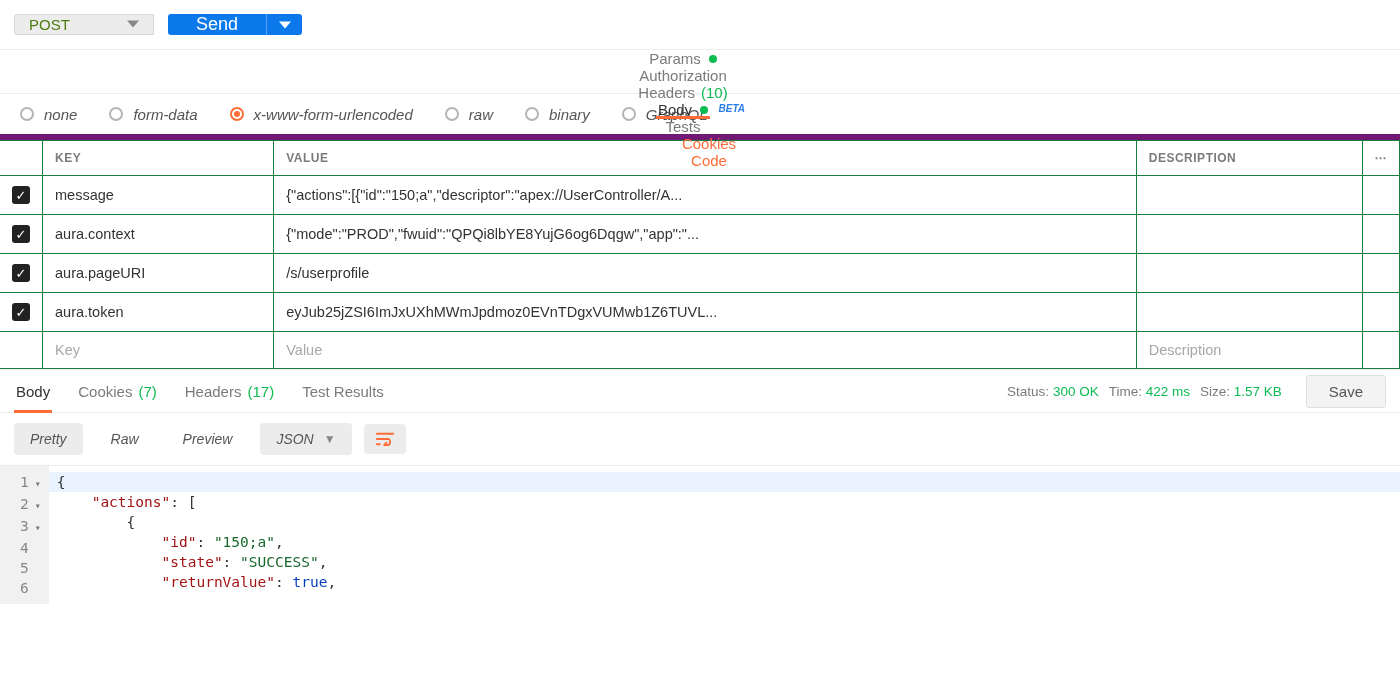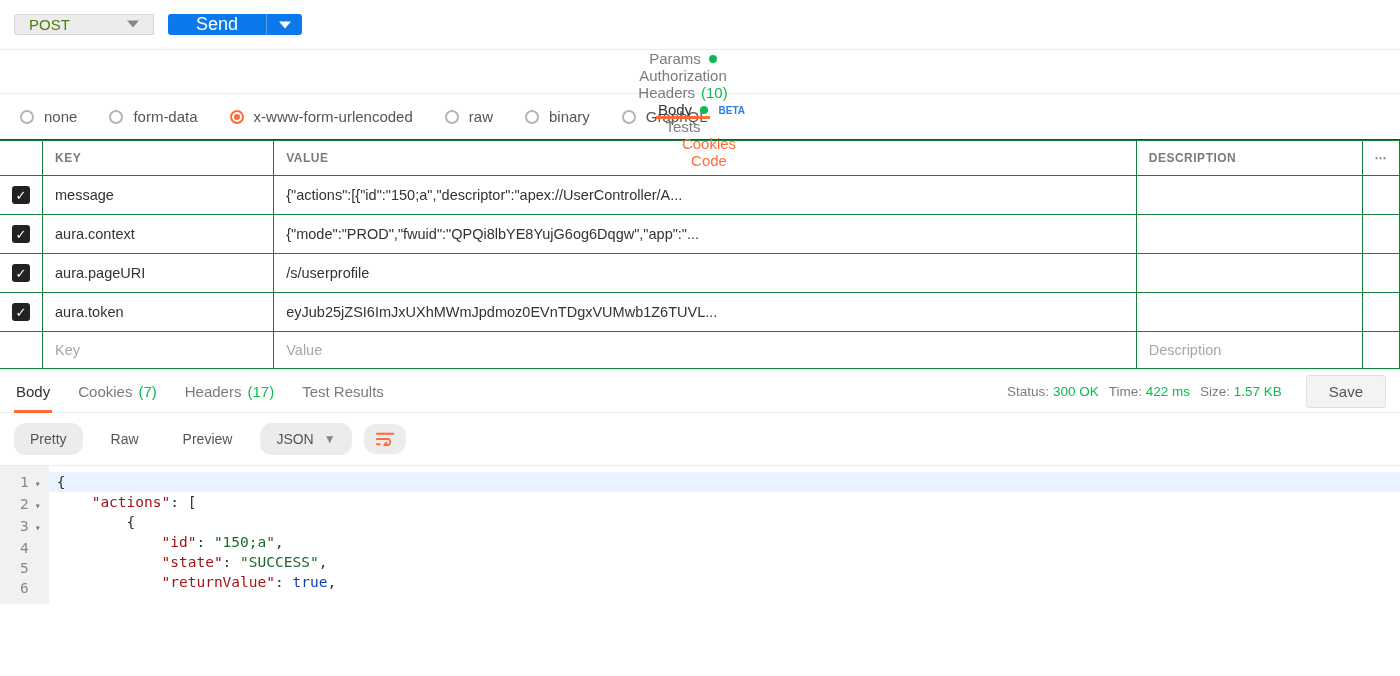--- a/index.html
+++ b/index.html
@@ -101,23 +101,24 @@
   .count-green { color: #0cbb52; margin-left: 6px; }
   .spacer { flex: 1; }
   .link-orange { color: #ff6c37; margin-left: 18px; cursor: pointer; }
 
   
   .body-types {
     display: flex;
     align-items: center;
     padding: 0 20px;
     height: 46px;
-    border-bottom: 1px solid #701a75;
+    border-bottom: 6px solid #701a75;
     font-size: 15px;
     color: #555;
+    font-style: italic;
   }
   .body-types label { display: flex; align-items: center; margin-right: 32px; cursor: pointer; }
   .radio {
     width: 14px; height: 14px; border: 2px solid #b5b5b5; border-radius: 50%;
     margin-right: 10px; display: inline-flex; align-items: center; justify-content: center;
   }
   .radio.sel { border-color: #ff6c37; }
   .radio.sel::after { content:""; width:6px; height:6px; background:#ff6c37; border-radius:50%; }
   sup.beta { color: #2b7de9; font-size: 10px; font-weight: 700; margin-left: 11px; top: -6px; position: relative; }
 
@@ -170,22 +171,22 @@
     background:#f3f3f3; border:1px solid #e0e0e0; color:#555;
     padding: 7px 22px; border-radius:3px; cursor:pointer; font-size:15px;
   }
 
   
   .resp-toolbar {
     display:flex; align-items:center; gap:12px;
     padding: 10px 14px;
   }
   .pill {
-    background:#ececec; border-radius:12px; padding:8px 16px; color:#555; cursor:pointer;
-    display:flex; align-items:center; gap:10px;
+    background:#ececec; border-radius:4px; padding:8px 16px; color:#555; cursor:pointer;
+    display:flex; align-items:center; gap:10px;font-style:italic;
   }
   .pill.ghost { background:transparent; }
   .pill.icon-only { padding:8px 12px; color:#ff6c37; }
   .caret-sm { color:#888; font-size:12px; }
 
   
   .json-view { display:flex; border-top:1px solid #ececec; font-family: Menlo, Consolas, monospace; font-size:14.5px; }
   .gutter { background:#f1f1f1; color:#888; padding: 6px 8px 6px 20px; text-align:right; user-select:none; }
   .gutter .ln { line-height: 20px; white-space: nowrap; }
   .gutter .fold { color:#777; margin-left:4px; font-size:10px; display:inline-block; width:8px; }

